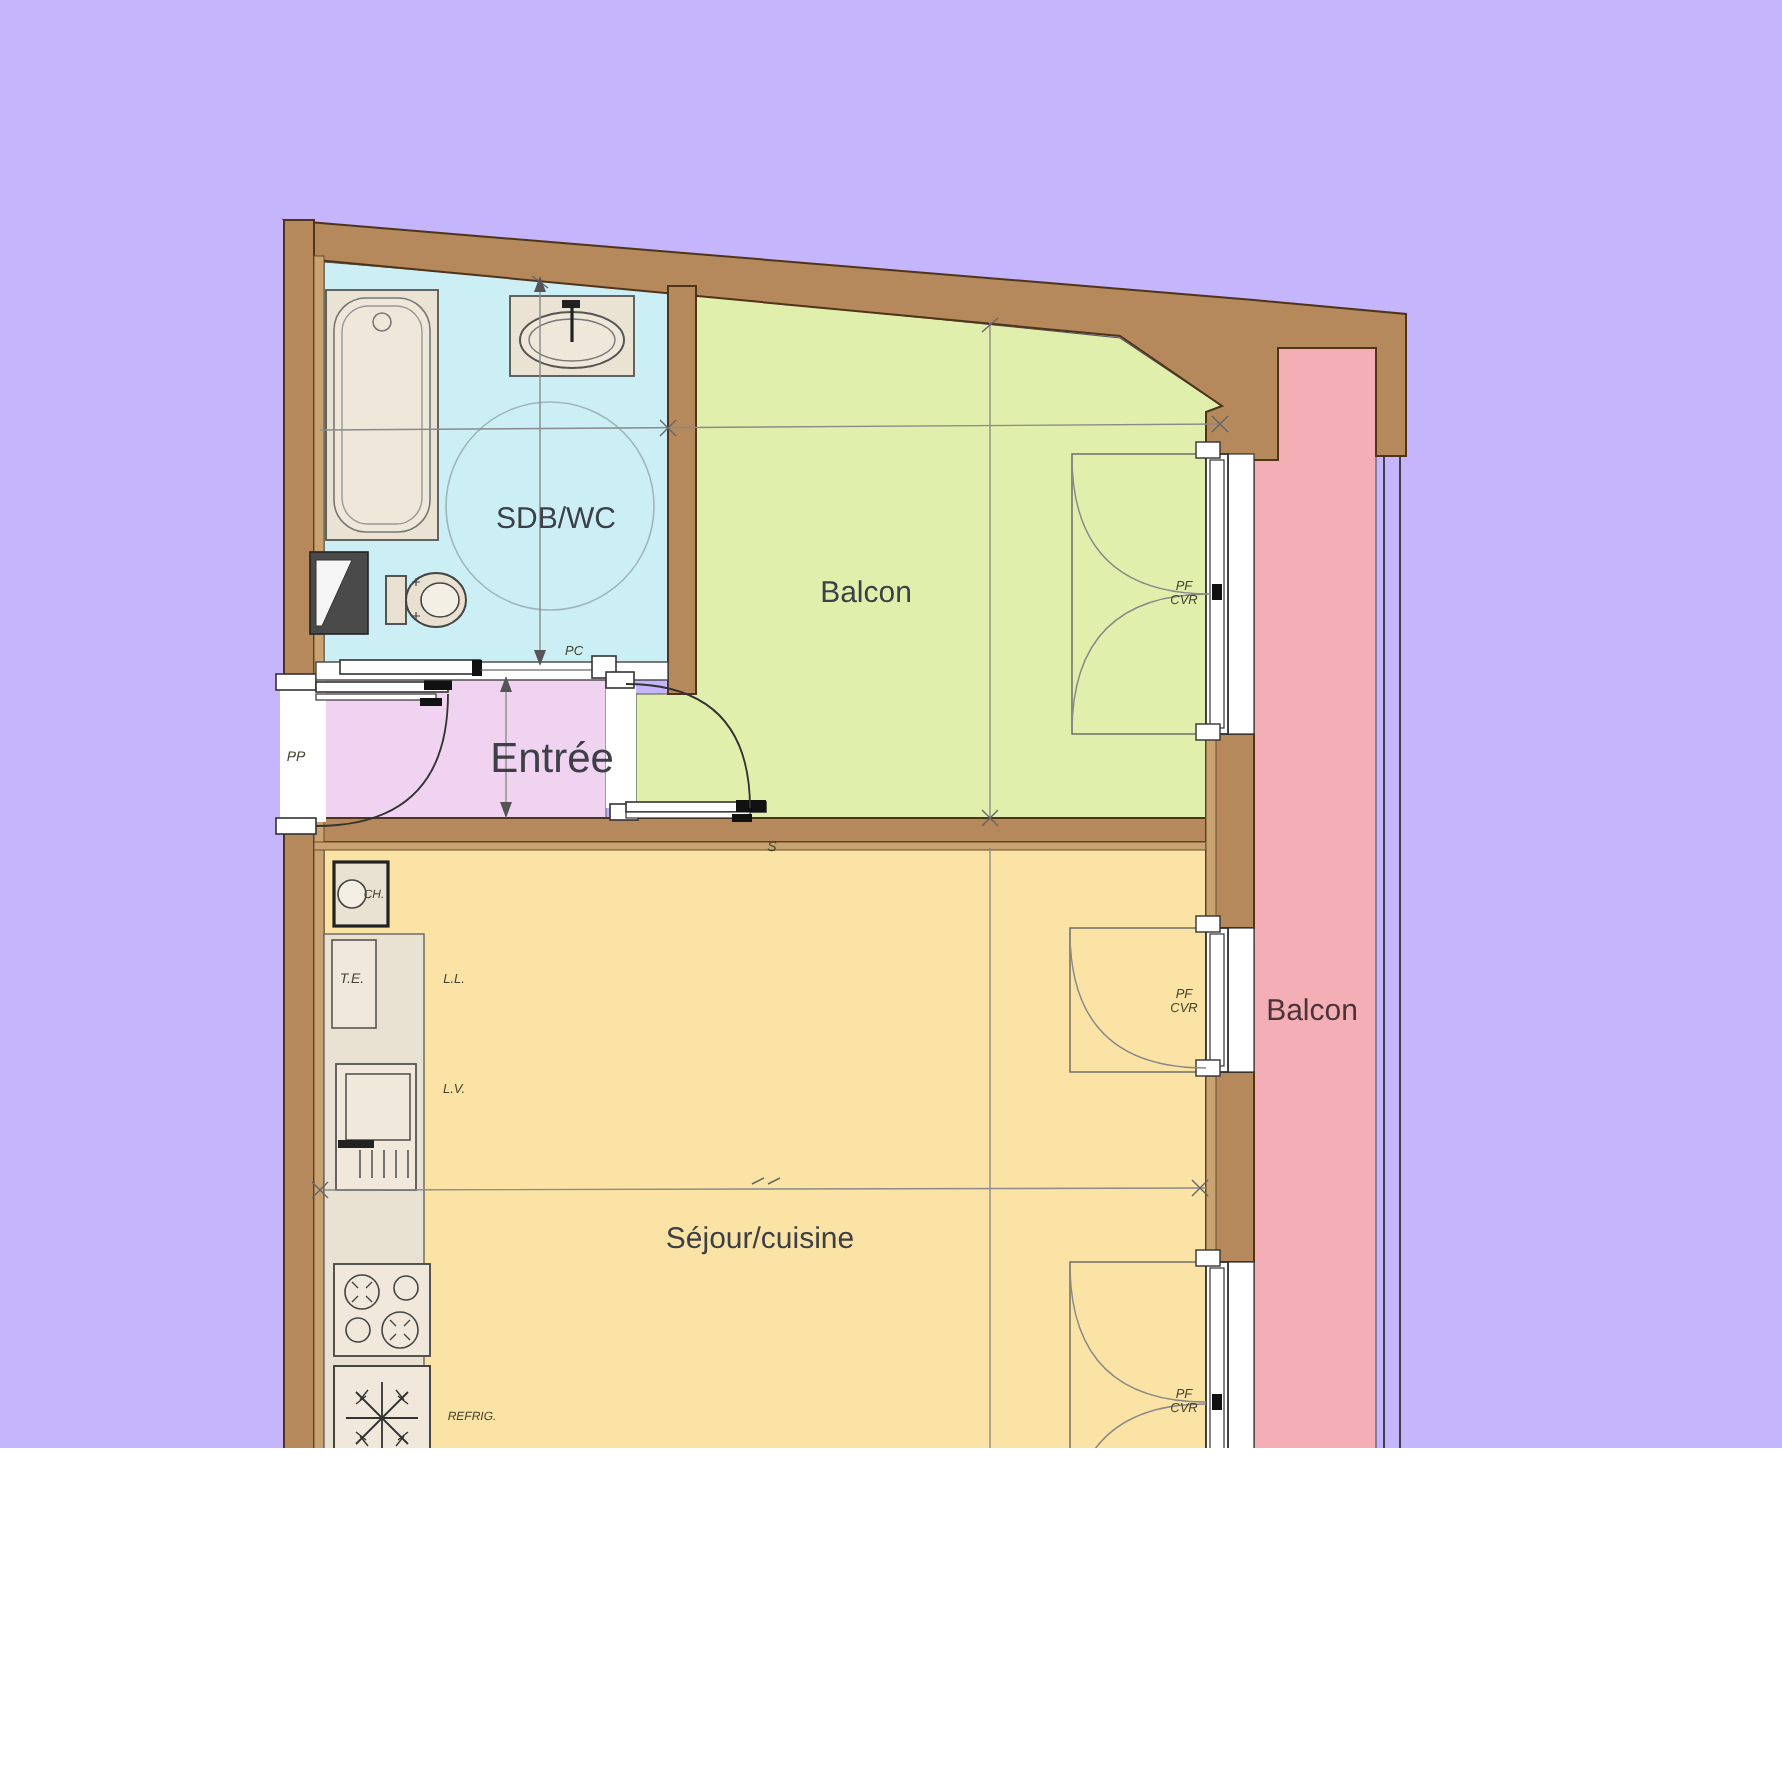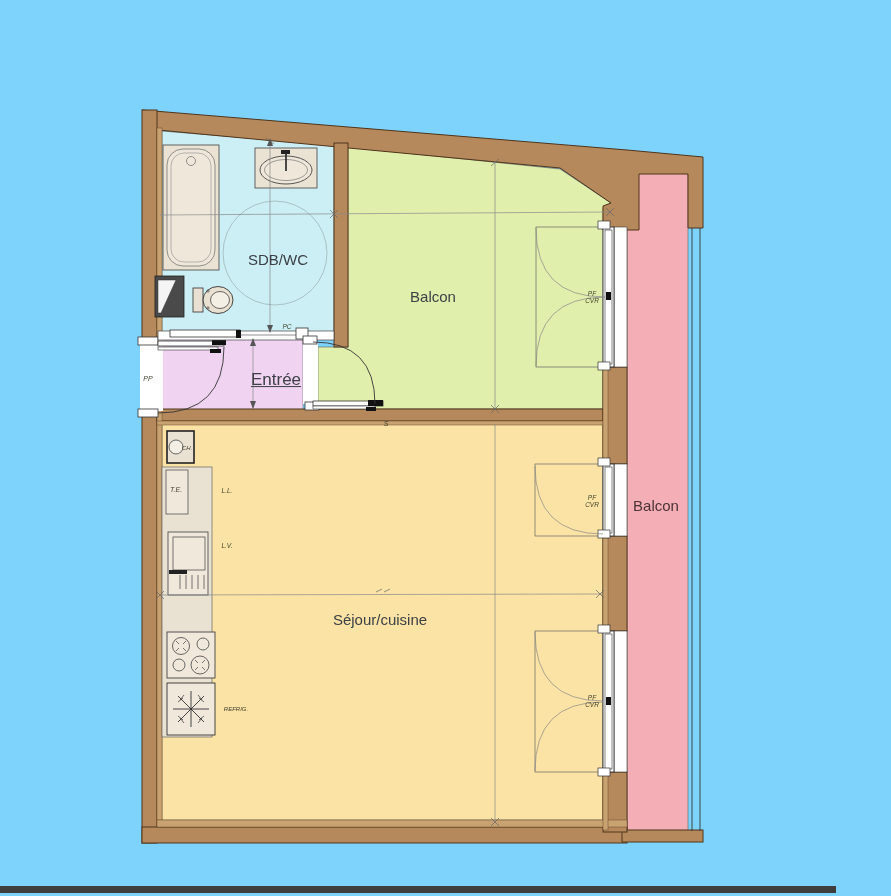--- a/index.html
+++ b/index.html
@@ -1,22 +1,22 @@
 <!DOCTYPE html>
 <html><head>
 <meta charset="utf-8">
 <style>
   html,body{margin:0;padding:0;background:#ffffff;}
-  #plan{position:relative;width:891px;height:896px;background:#7dd3fc;overflow:hidden;
+  #plan{position:relative;width:891px;height:724px;background:#c4b5fd;overflow:hidden;
         font-family:"Liberation Sans", sans-serif;}
   #plan svg{position:absolute;left:0;top:0;}
   .lbl{position:absolute;transform:translate(-50%,-50%);color:#3d4046;white-space:nowrap;
        line-height:1.05;text-align:center;}
   .lbl-room{font-size:15px;}
-  .lbl-entree{font-size:17px;text-decoration:underline;}
+  .lbl-entree{font-size:21px;}
   .lbl-balcon{font-size:15px;color:#4c3338;}
   .lbl-small{font-style:italic;color:#44442e;font-size:7px;}
   .lbl-tiny{font-style:italic;color:#44442e;font-size:6.5px;}
   .lbl-small span,.lbl-tiny span{display:block;}
 </style>
 </head>
 <body>
 
 <div id="plan">
 <svg width="891" height="896" viewBox="0 0 891 896">

